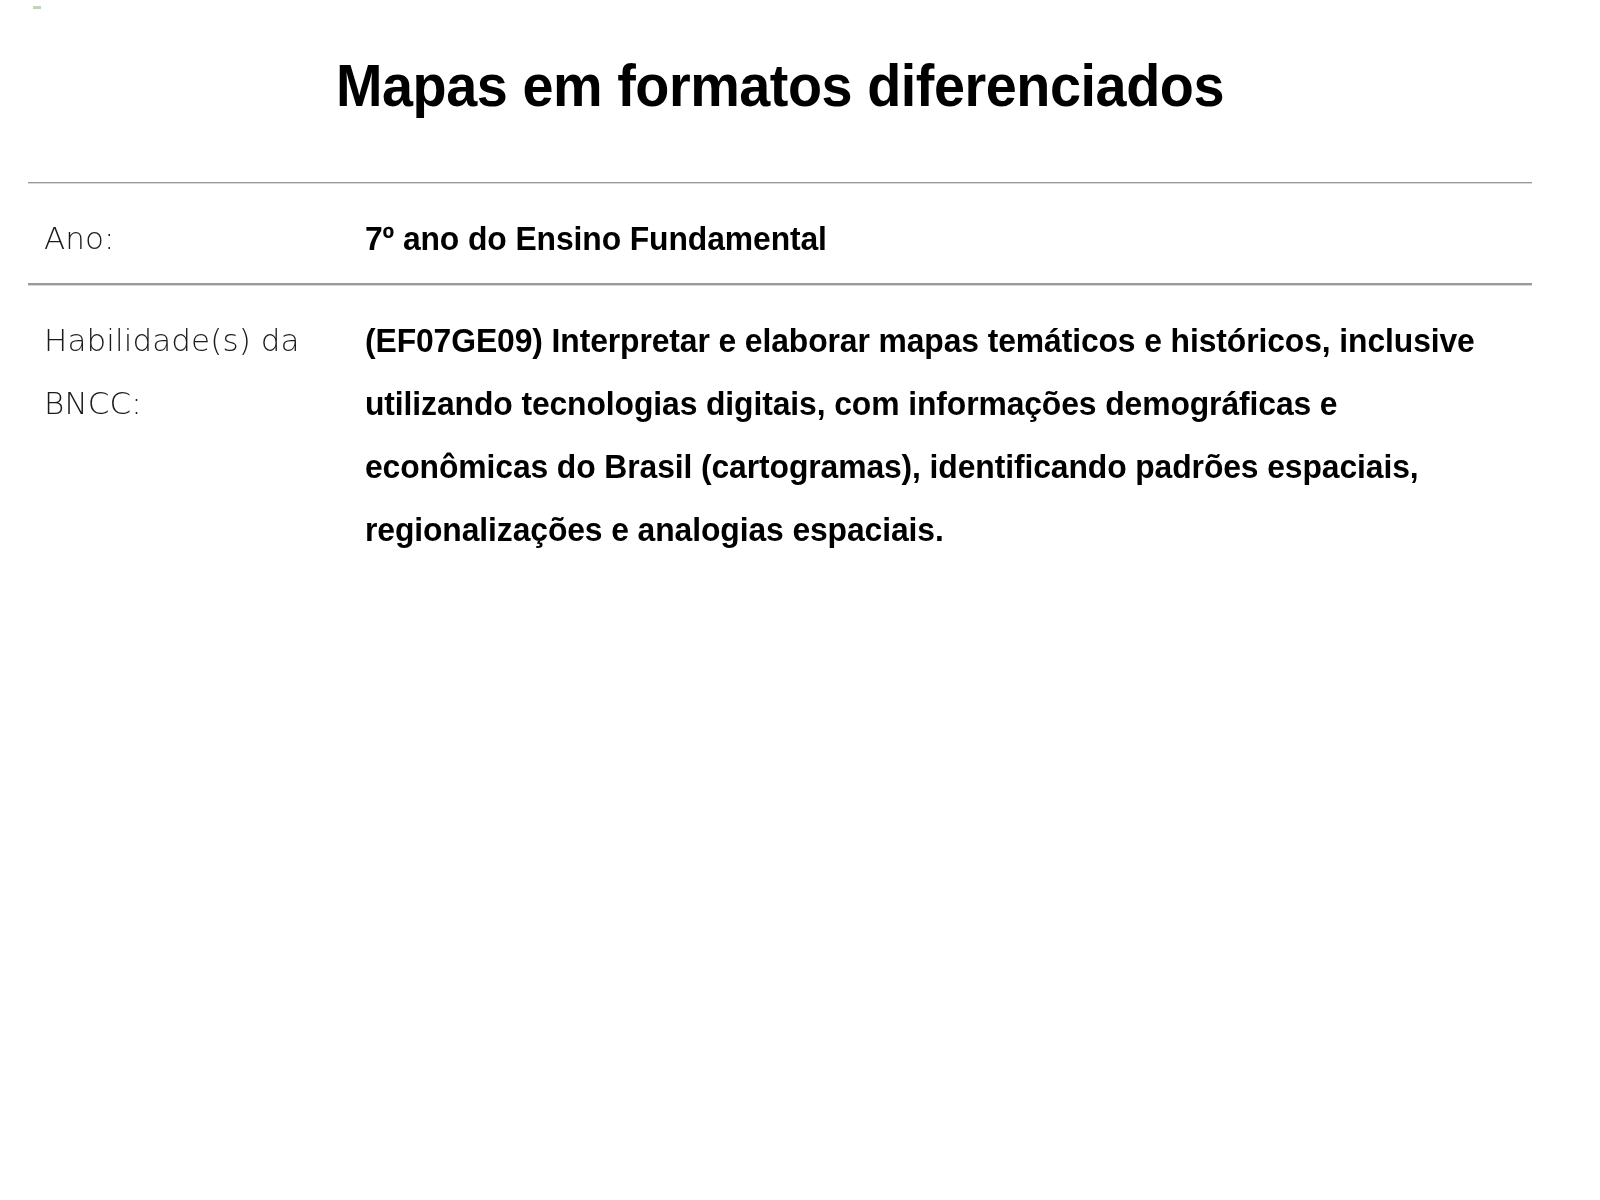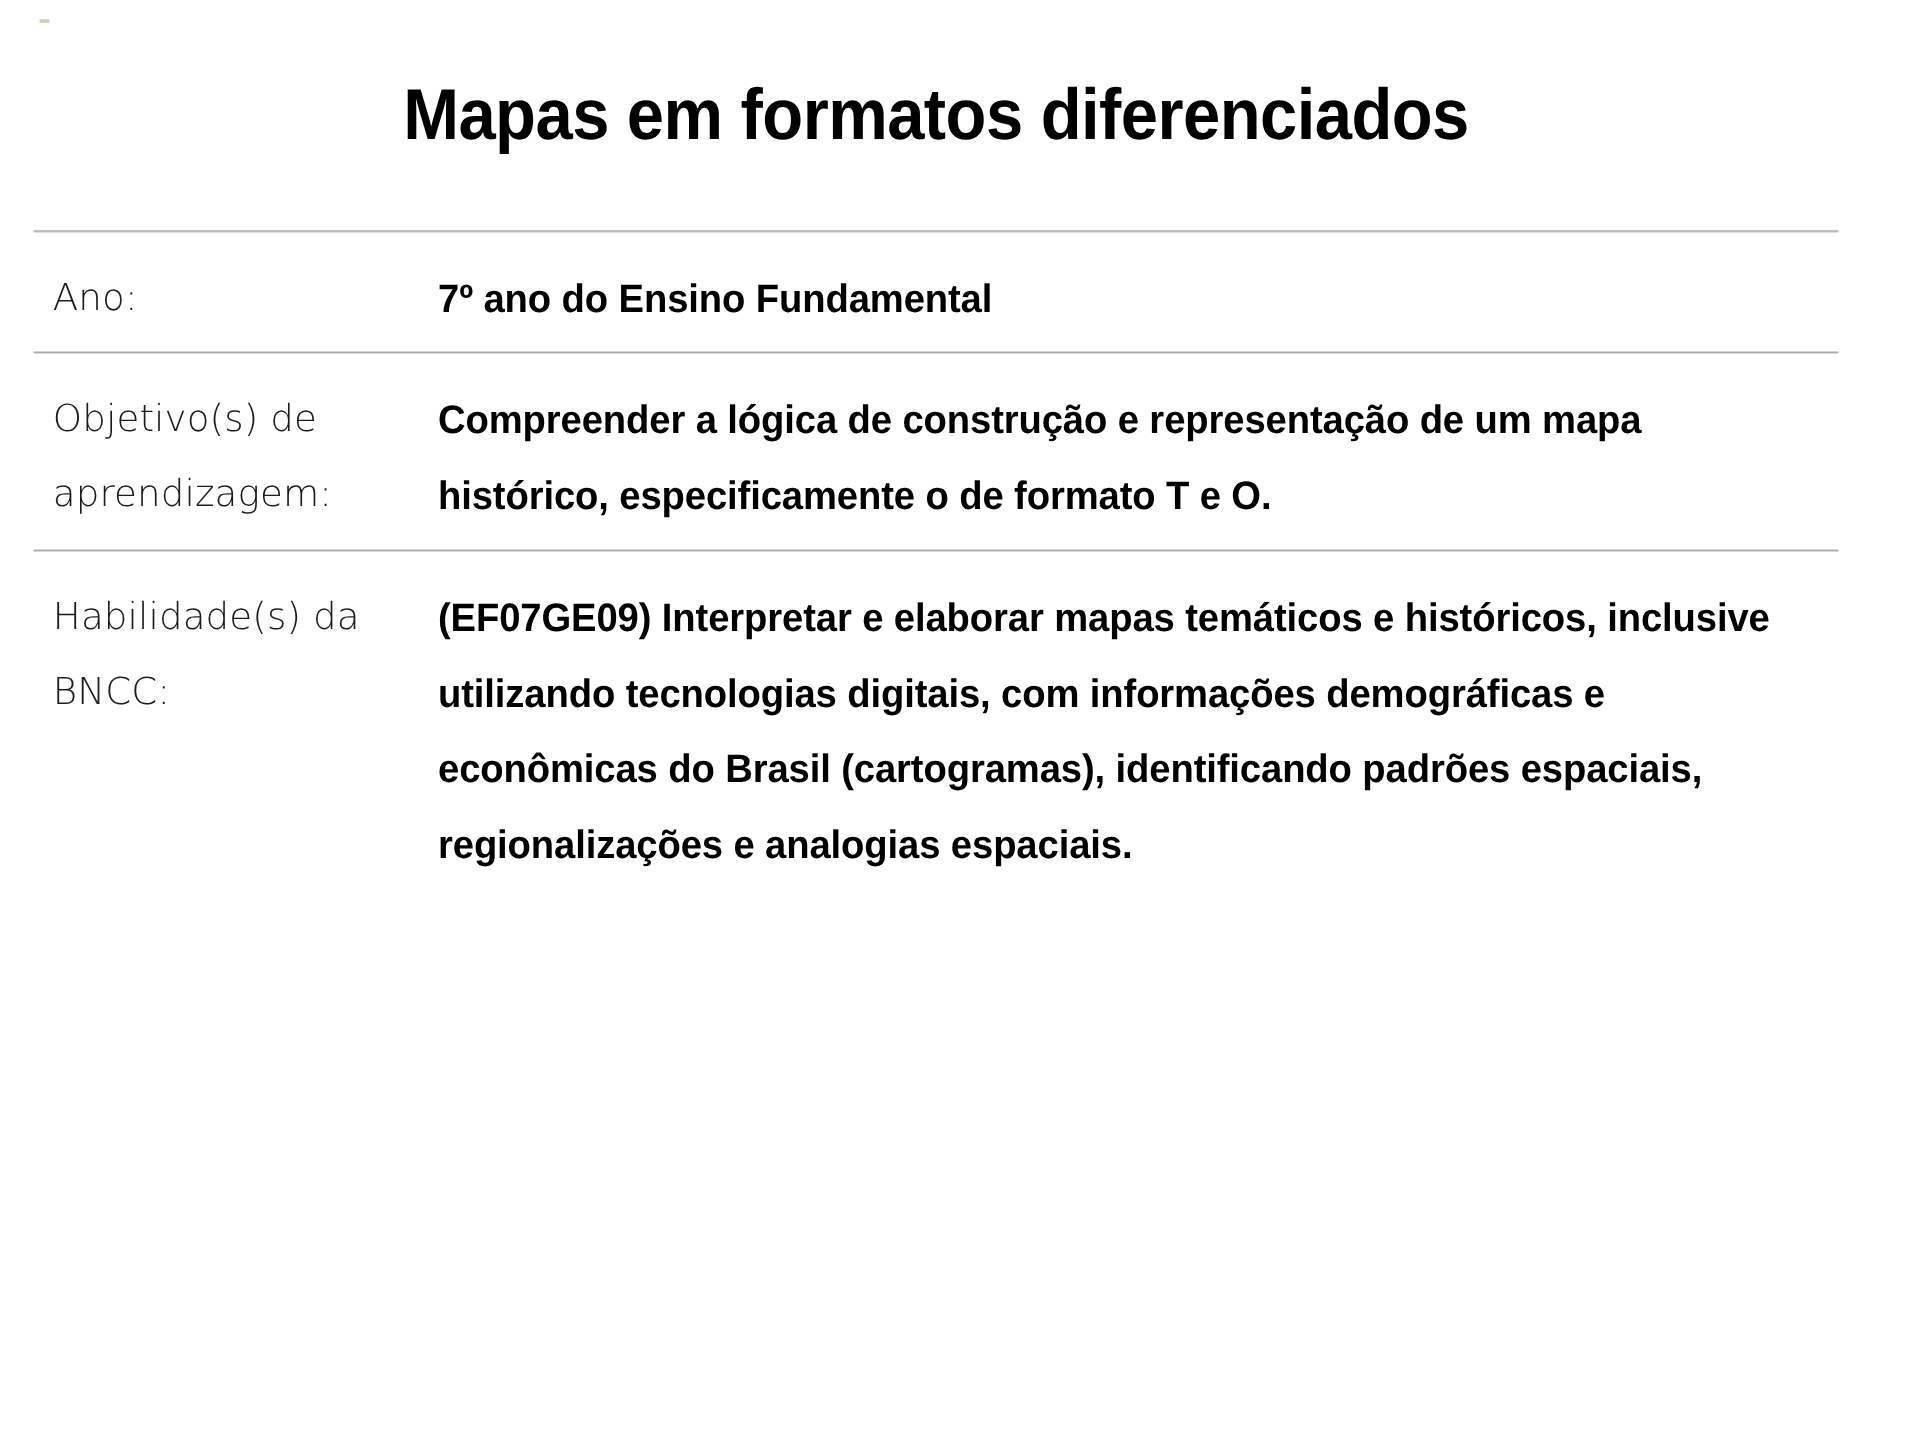--- a/index.html
+++ b/index.html
@@ -23,21 +23,21 @@
     top: 0px;
     width: 8px;
     height: 3px;
     background: #a9c79a;
     opacity: 0.75;
   }
 
   .page {
     position: absolute;
     left: 0;
-    top: 16px;
+    top: 6px;
     width: 1600px;
     height: 1172px;
     box-sizing: border-box;
   }
 
   .doc-title {
     position: absolute;
     left: 28px;
     top: 44px;
     width: 1504px;
@@ -124,24 +124,20 @@
 
     <div class="divider"></div>
 
     <div class="row row-ano">
       <div class="cell-label">Ano:</div>
       <div class="cell-value">7º ano do Ensino Fundamental</div>
     </div>
 
     <div class="divider"></div>
 
-    <div class="row row-obj">
-      <div class="cell-label">Objetivo(s) de aprendizagem:</div>
-      <div class="cell-value">Compreender a lógica de construção e representação de um mapa histórico, especificamente o de formato T e O.</div>
-    </div>
 
     <div class="divider"></div>
 
     <div class="row row-bncc">
       <div class="cell-label">Habilidade(s) da BNCC:</div>
       <div class="cell-value">(EF07GE09) Interpretar e elaborar mapas temáticos e históricos, inclusive utilizando tecnologias digitais, com informações demográficas e econômicas do Brasil (cartogramas), identificando padrões espaciais, regionalizações e analogias espaciais.</div>
     </div>
 
     <div class="spacer-bottom"></div>
 

